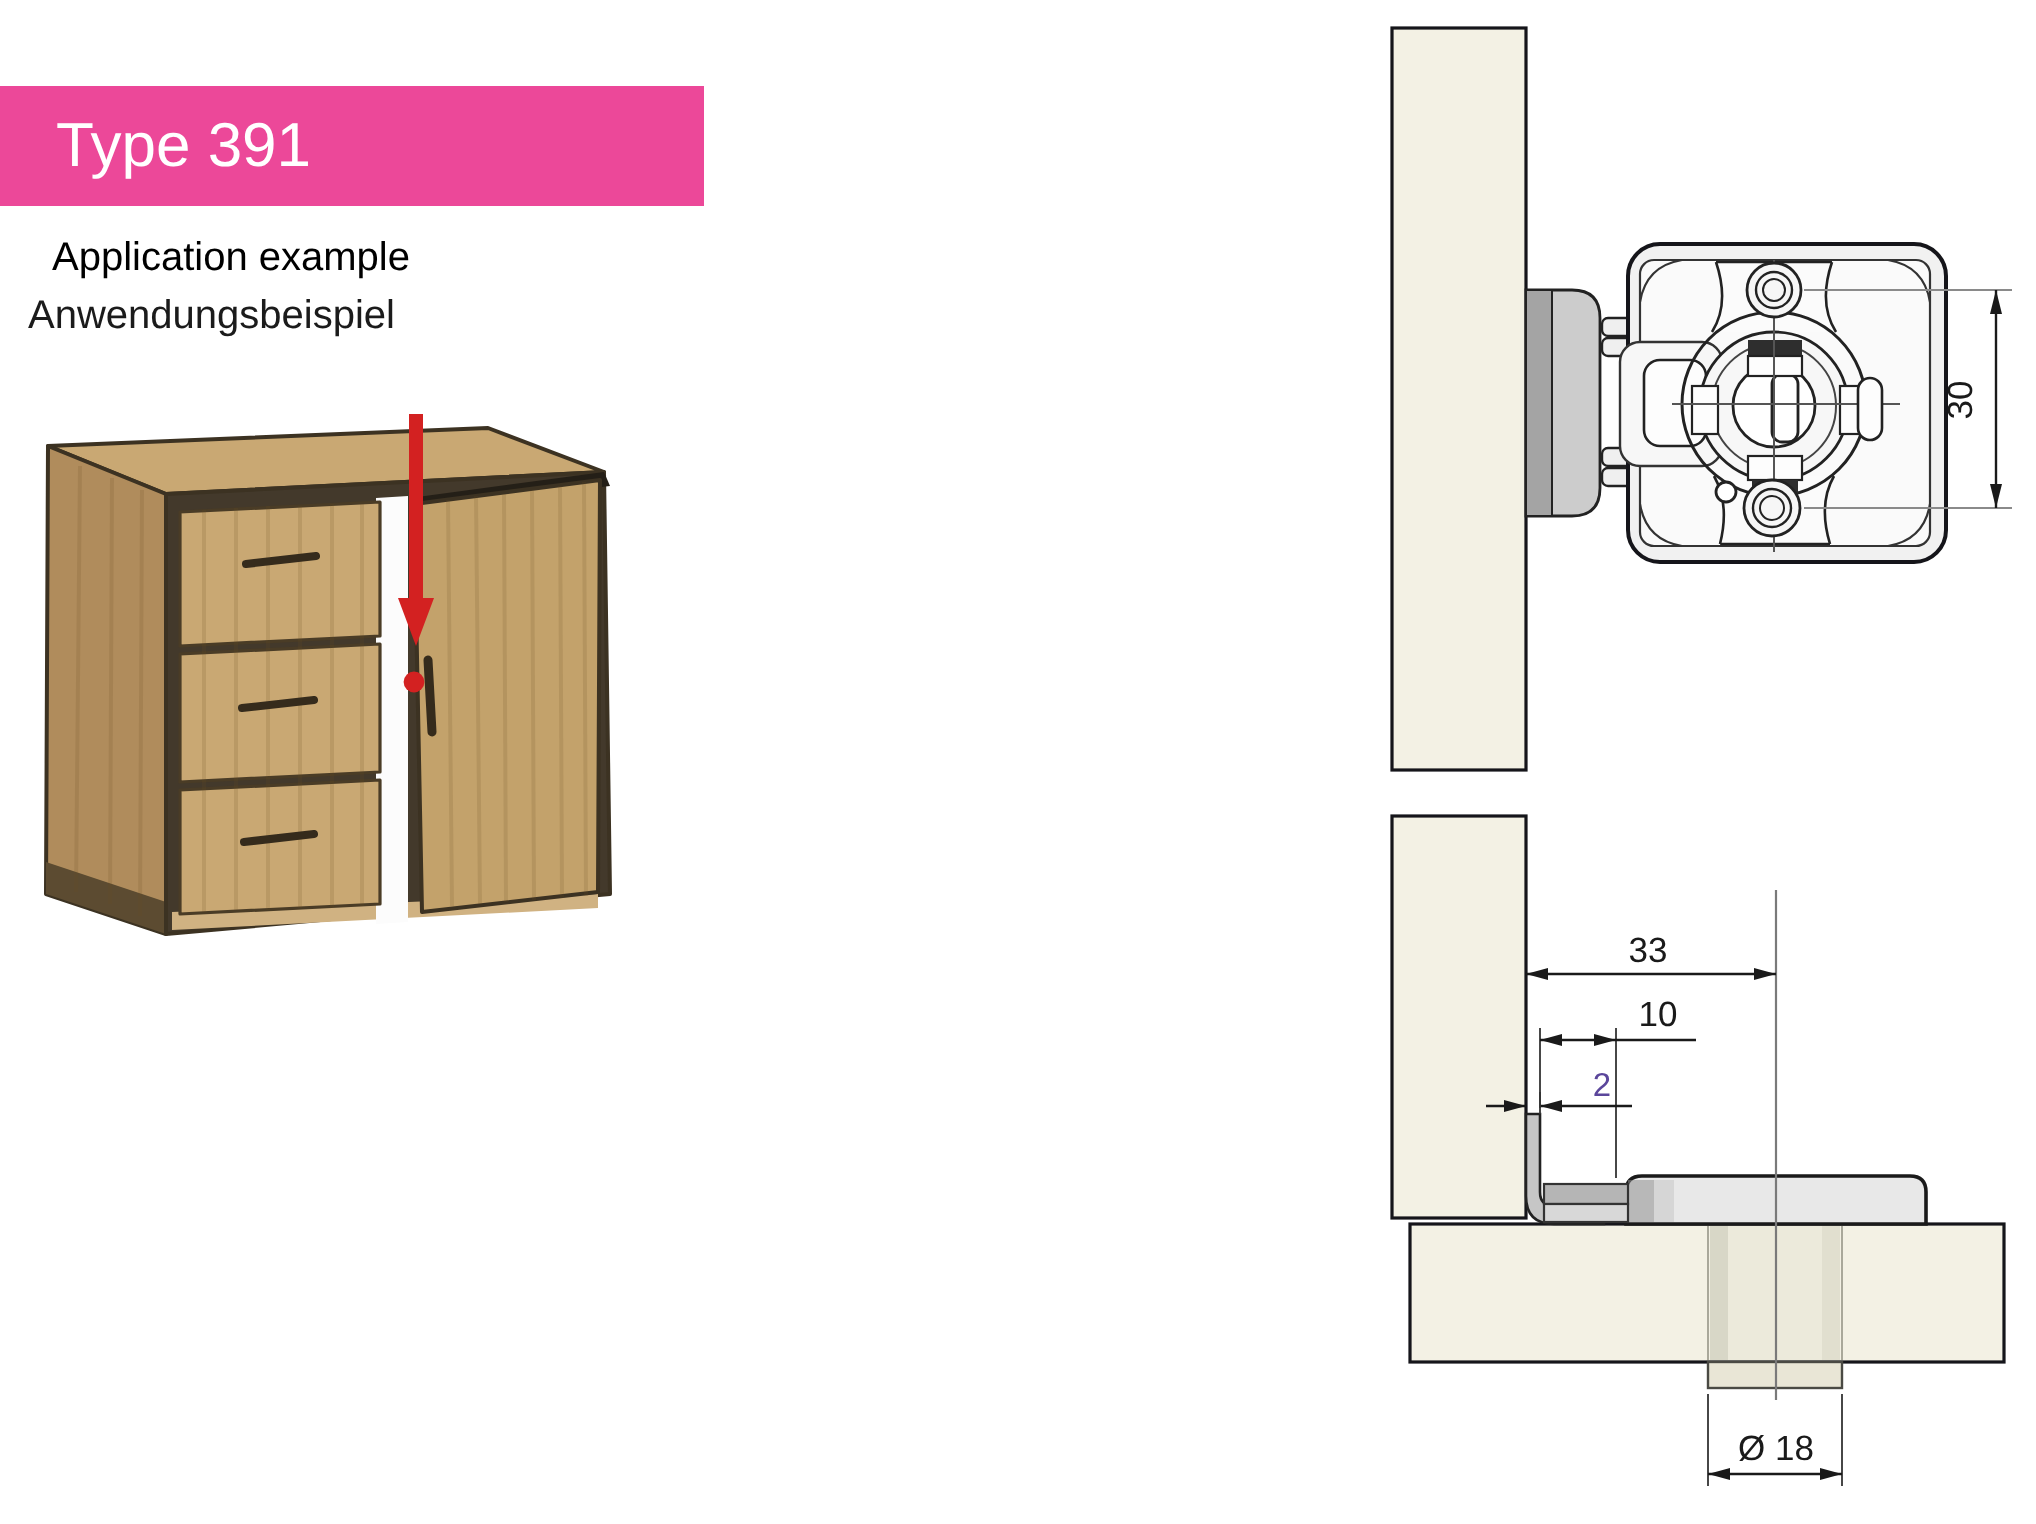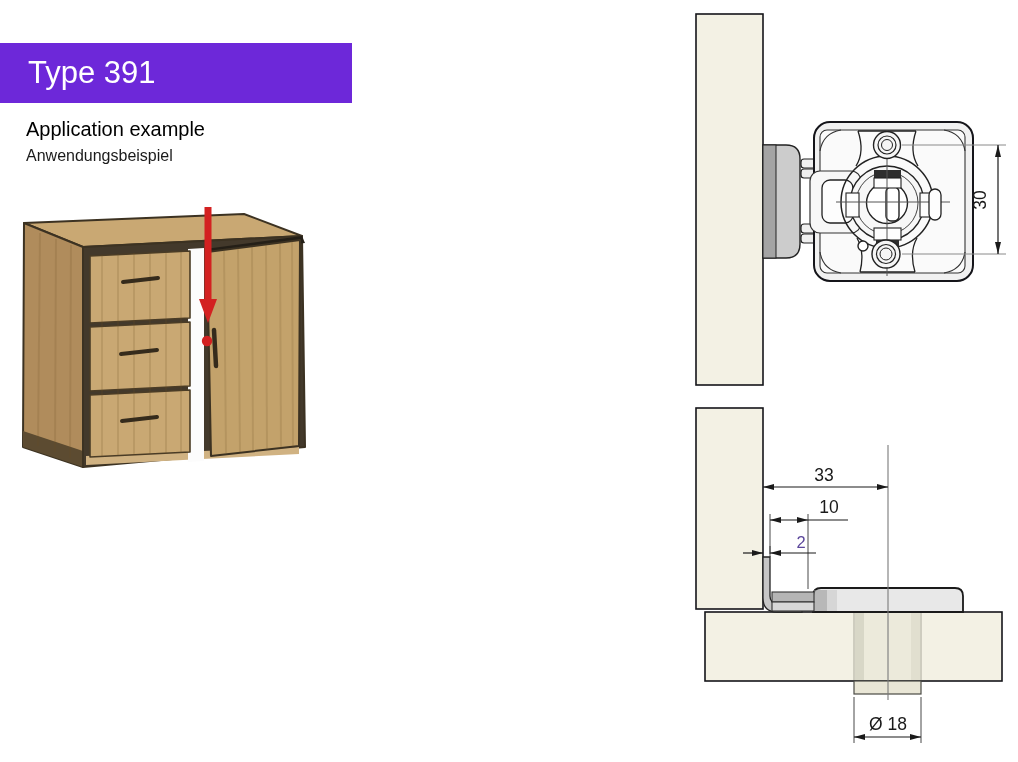--- a/index.html
+++ b/index.html
@@ -1,21 +1,21 @@
 <!DOCTYPE html>
 <html><head>
 <meta charset="utf-8">
 <style>
   html,body{margin:0;padding:0;background:#ffffff;}
   .canvas{position:relative;width:1018px;height:762px;background:#ffffff;overflow:hidden;
           font-family:"Liberation Sans",sans-serif;}
-  .banner{position:absolute;left:0;top:43px;width:352px;height:60px;background:#6d28d9;
+  .banner{position:absolute;left:0;top:43px;width:352px;height:60px;background:#ec4899;
           color:#ffffff;font-size:31px;line-height:60px;padding-left:28px;box-sizing:border-box;}
   .sub1{position:absolute;left:26px;top:118px;font-size:20px;color:#000000;}
-  .sub2{position:absolute;left:26px;top:147px;font-size:16px;color:#1b1b1b;}
+  .sub2{position:absolute;left:14px;top:147px;font-size:20px;color:#1b1b1b;}
   svg{position:absolute;left:0;top:0;}
   svg text{font-family:"Liberation Sans",sans-serif;fill:#1a1a1a;font-size:17.5px;}
   svg text.hl{fill:#5b469b;font-size:16.5px;}
 </style>
 </head>
 <body>
 
 <div class="canvas">
 
   <div class="banner">

